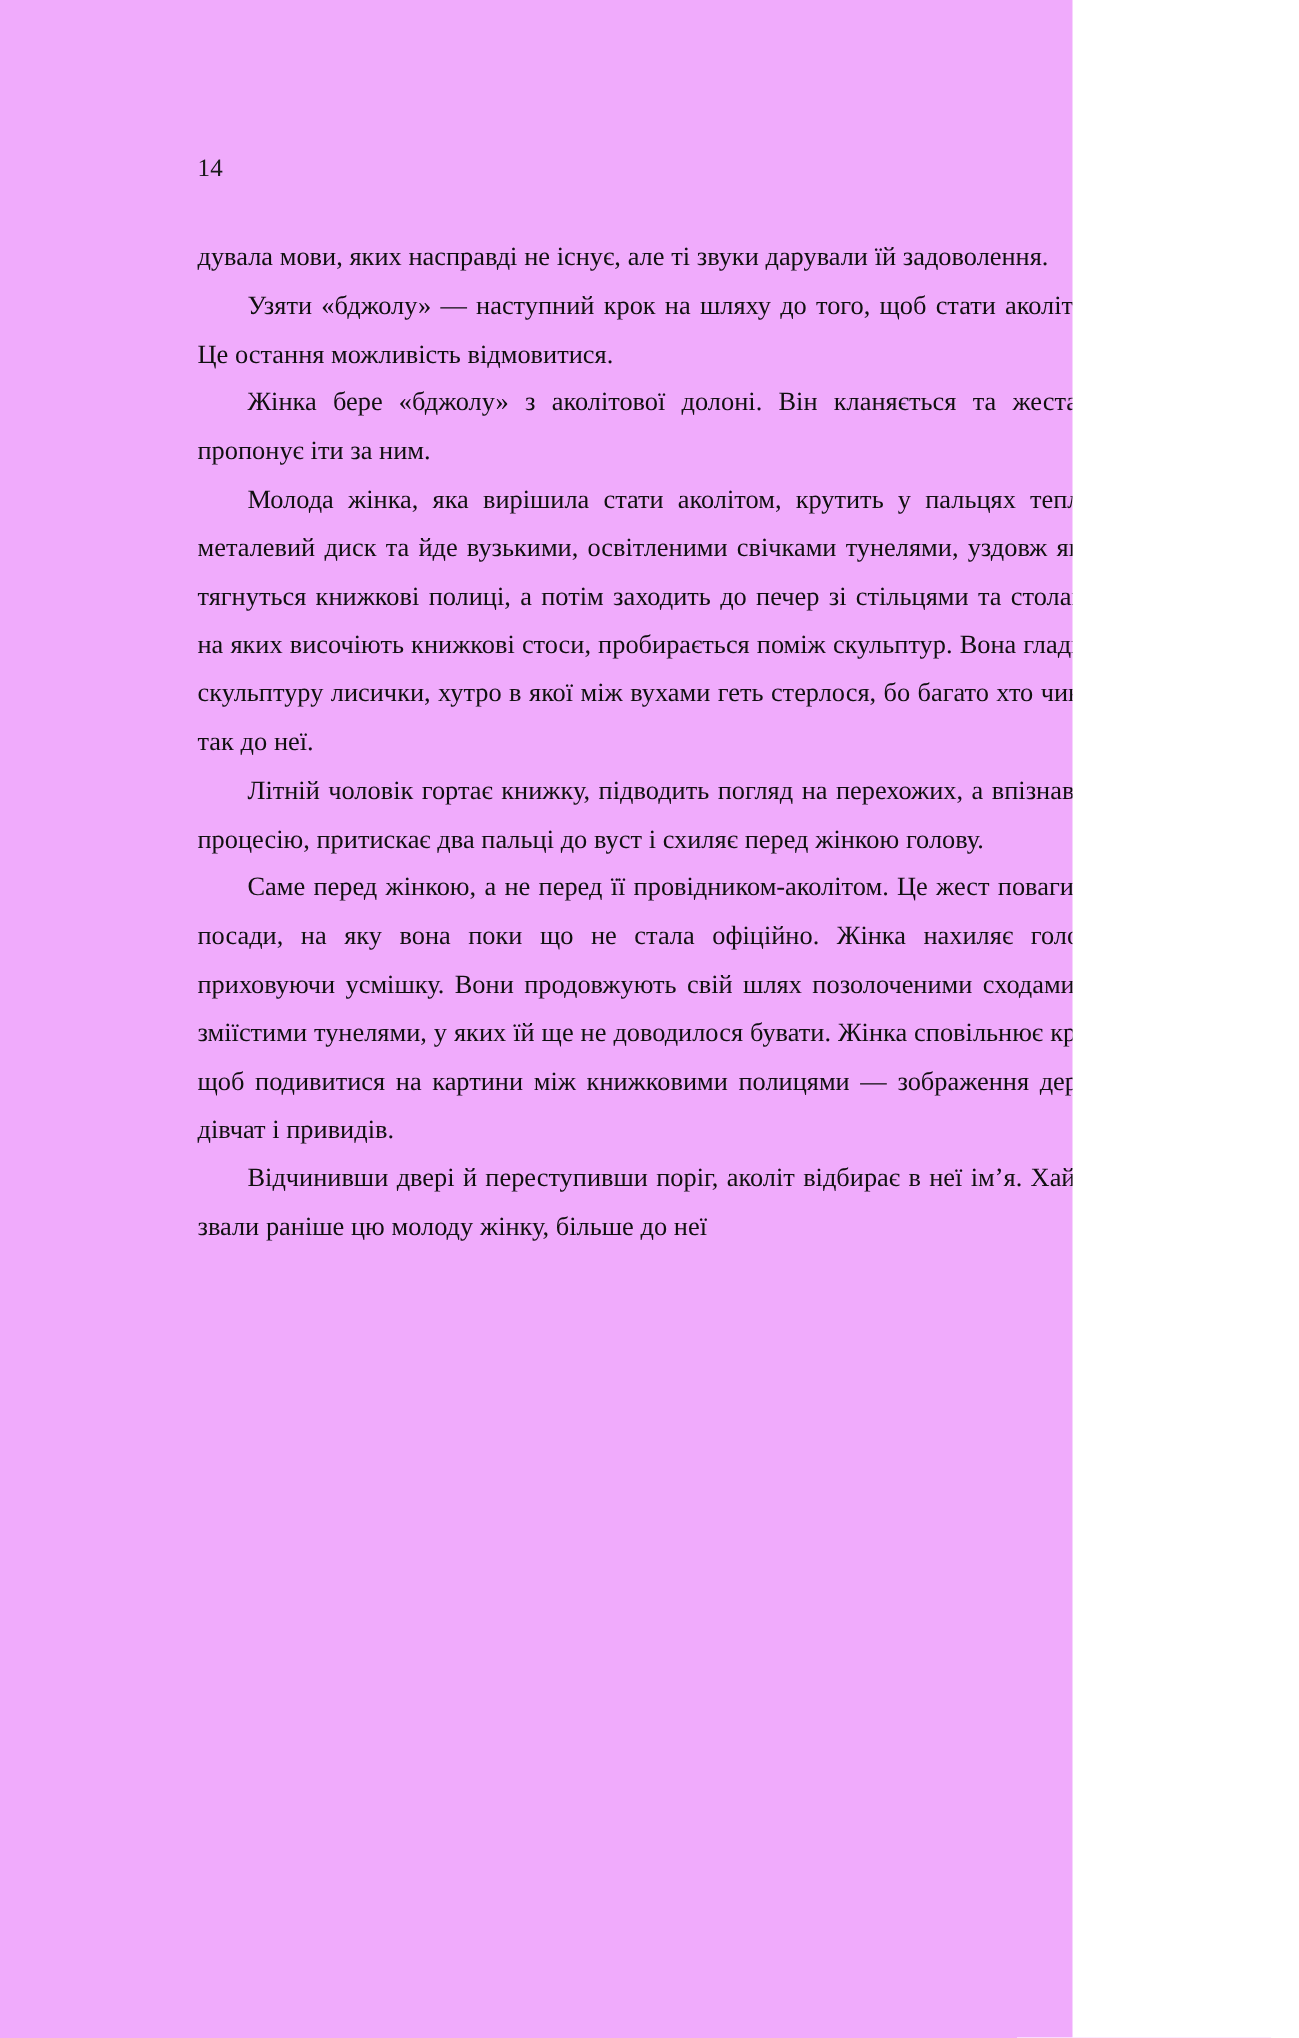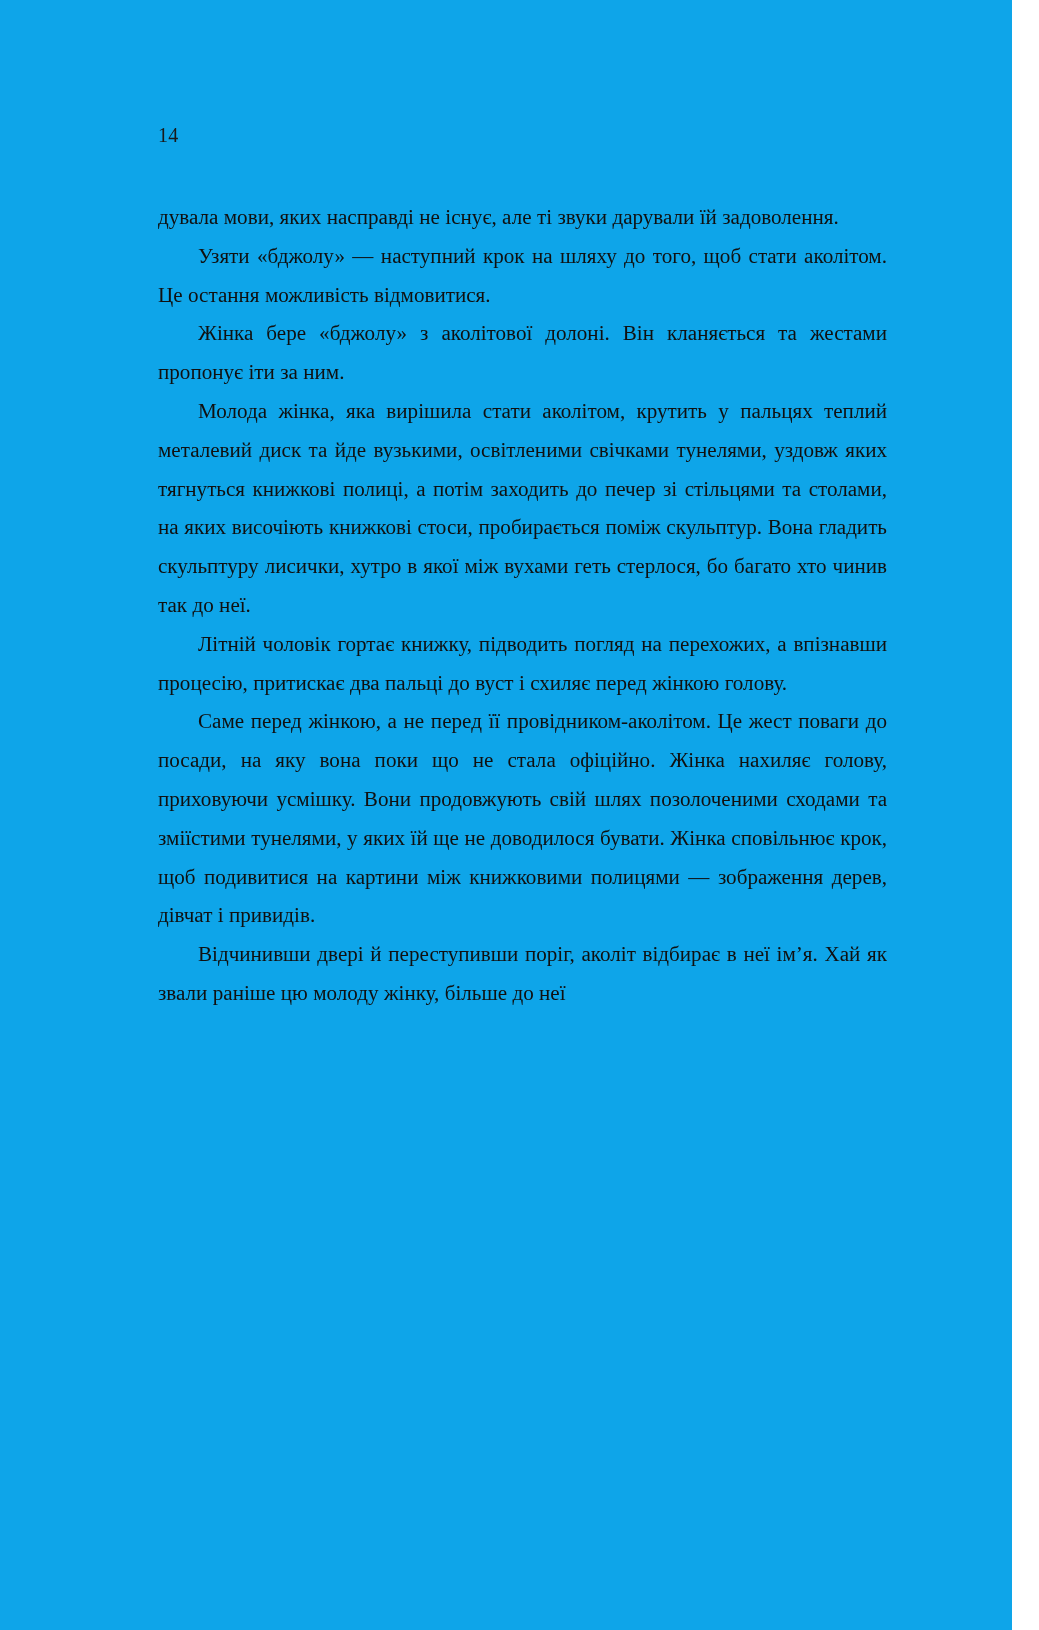--- a/index.html
+++ b/index.html
@@ -4,23 +4,23 @@
 <title>Page 14</title>
 <style>
   html, body {
     margin: 0;
     padding: 0;
     background: #ffffff;
   }
 
   .page {
     position: relative;
-    width: 1012px;
+    width: 858px;
     height: 1630px;
-    background: #0ea5e9;
+    background: #f0abfc;
     overflow: hidden;
     font-family: "Liberation Serif", "DejaVu Serif", serif;
     color: #101010;
     -webkit-font-smoothing: antialiased;
   }
 
   .page-folio {
     position: absolute;
     left: 158px;
     top: 125px;
@@ -45,21 +45,20 @@
     text-justify: inter-word;
     text-indent: 40px;
     color: #101010;
     word-spacing: 0.1px;
     hyphens: none;
   }
 
   
   .para.continuation {
     text-indent: 0;
-    margin-top: 12px;
   }
 
   
   .para.clipped {
     overflow: hidden;
   }
 </style>
 </head>
 <body>
 

